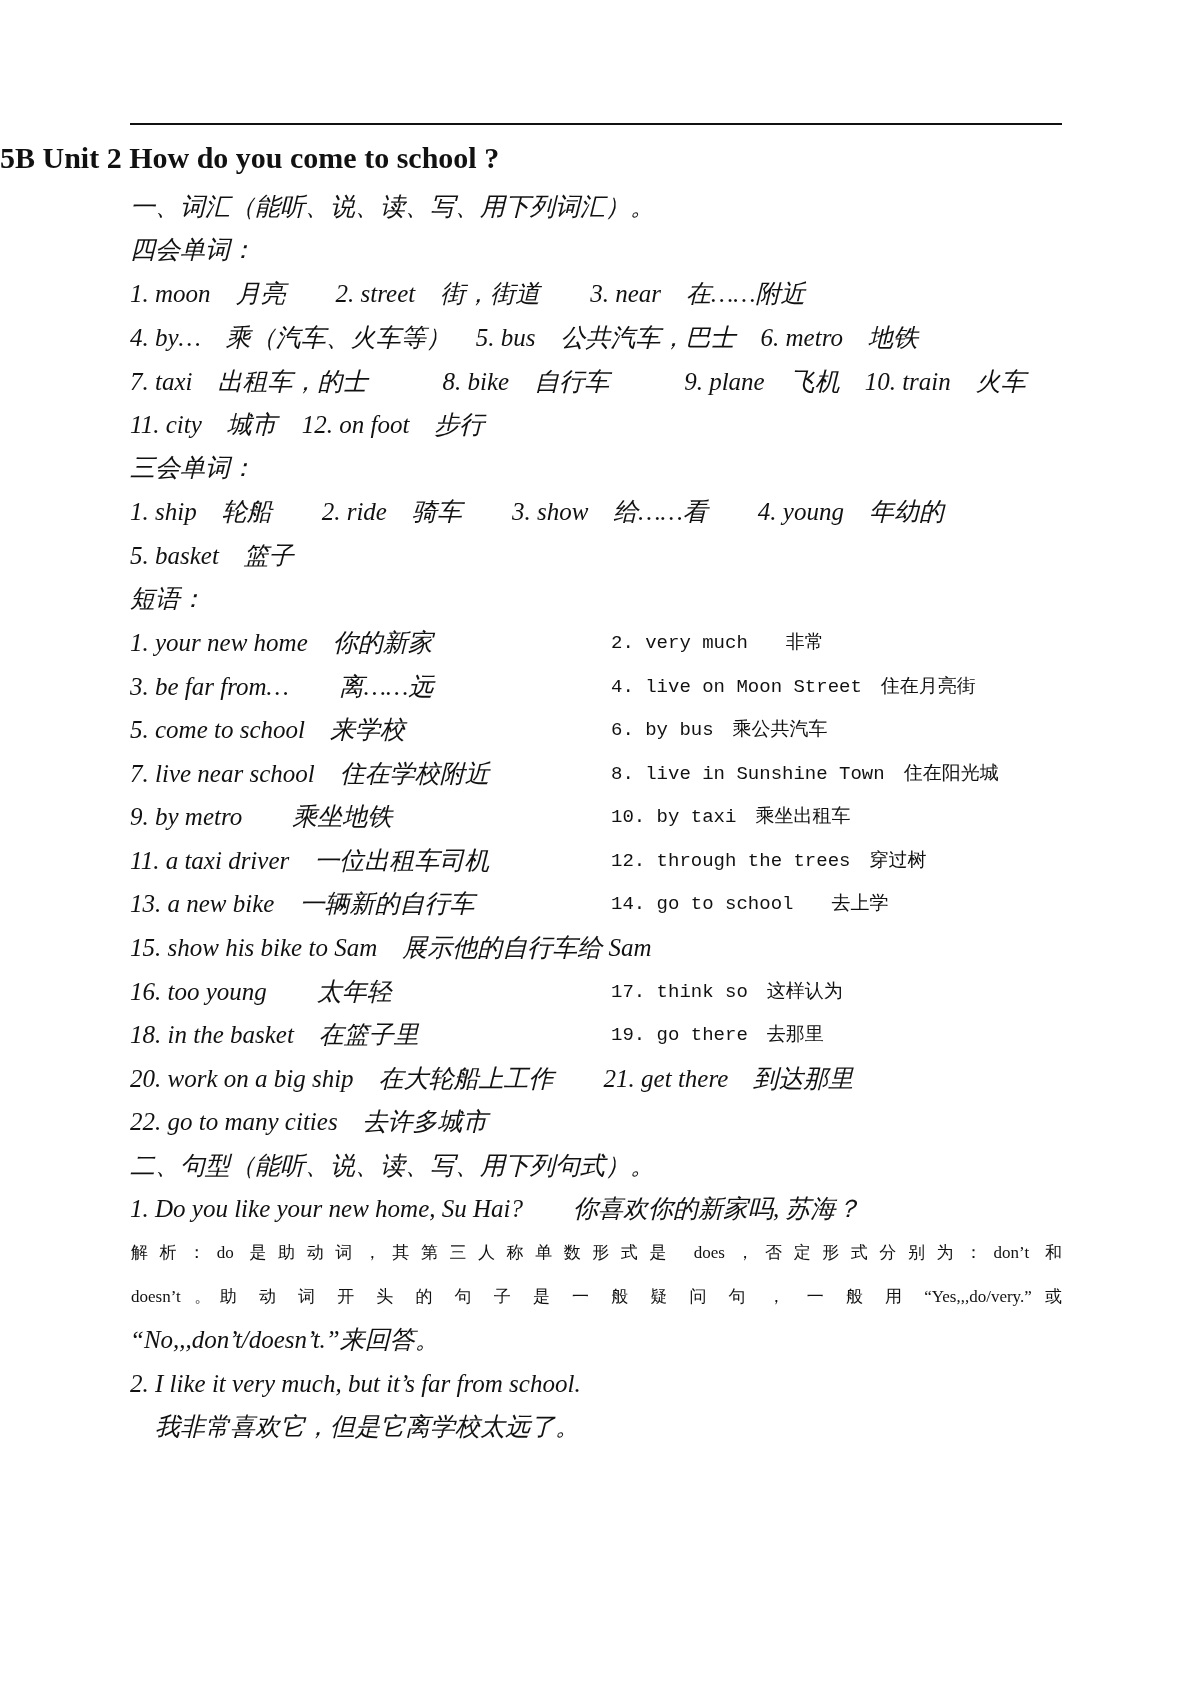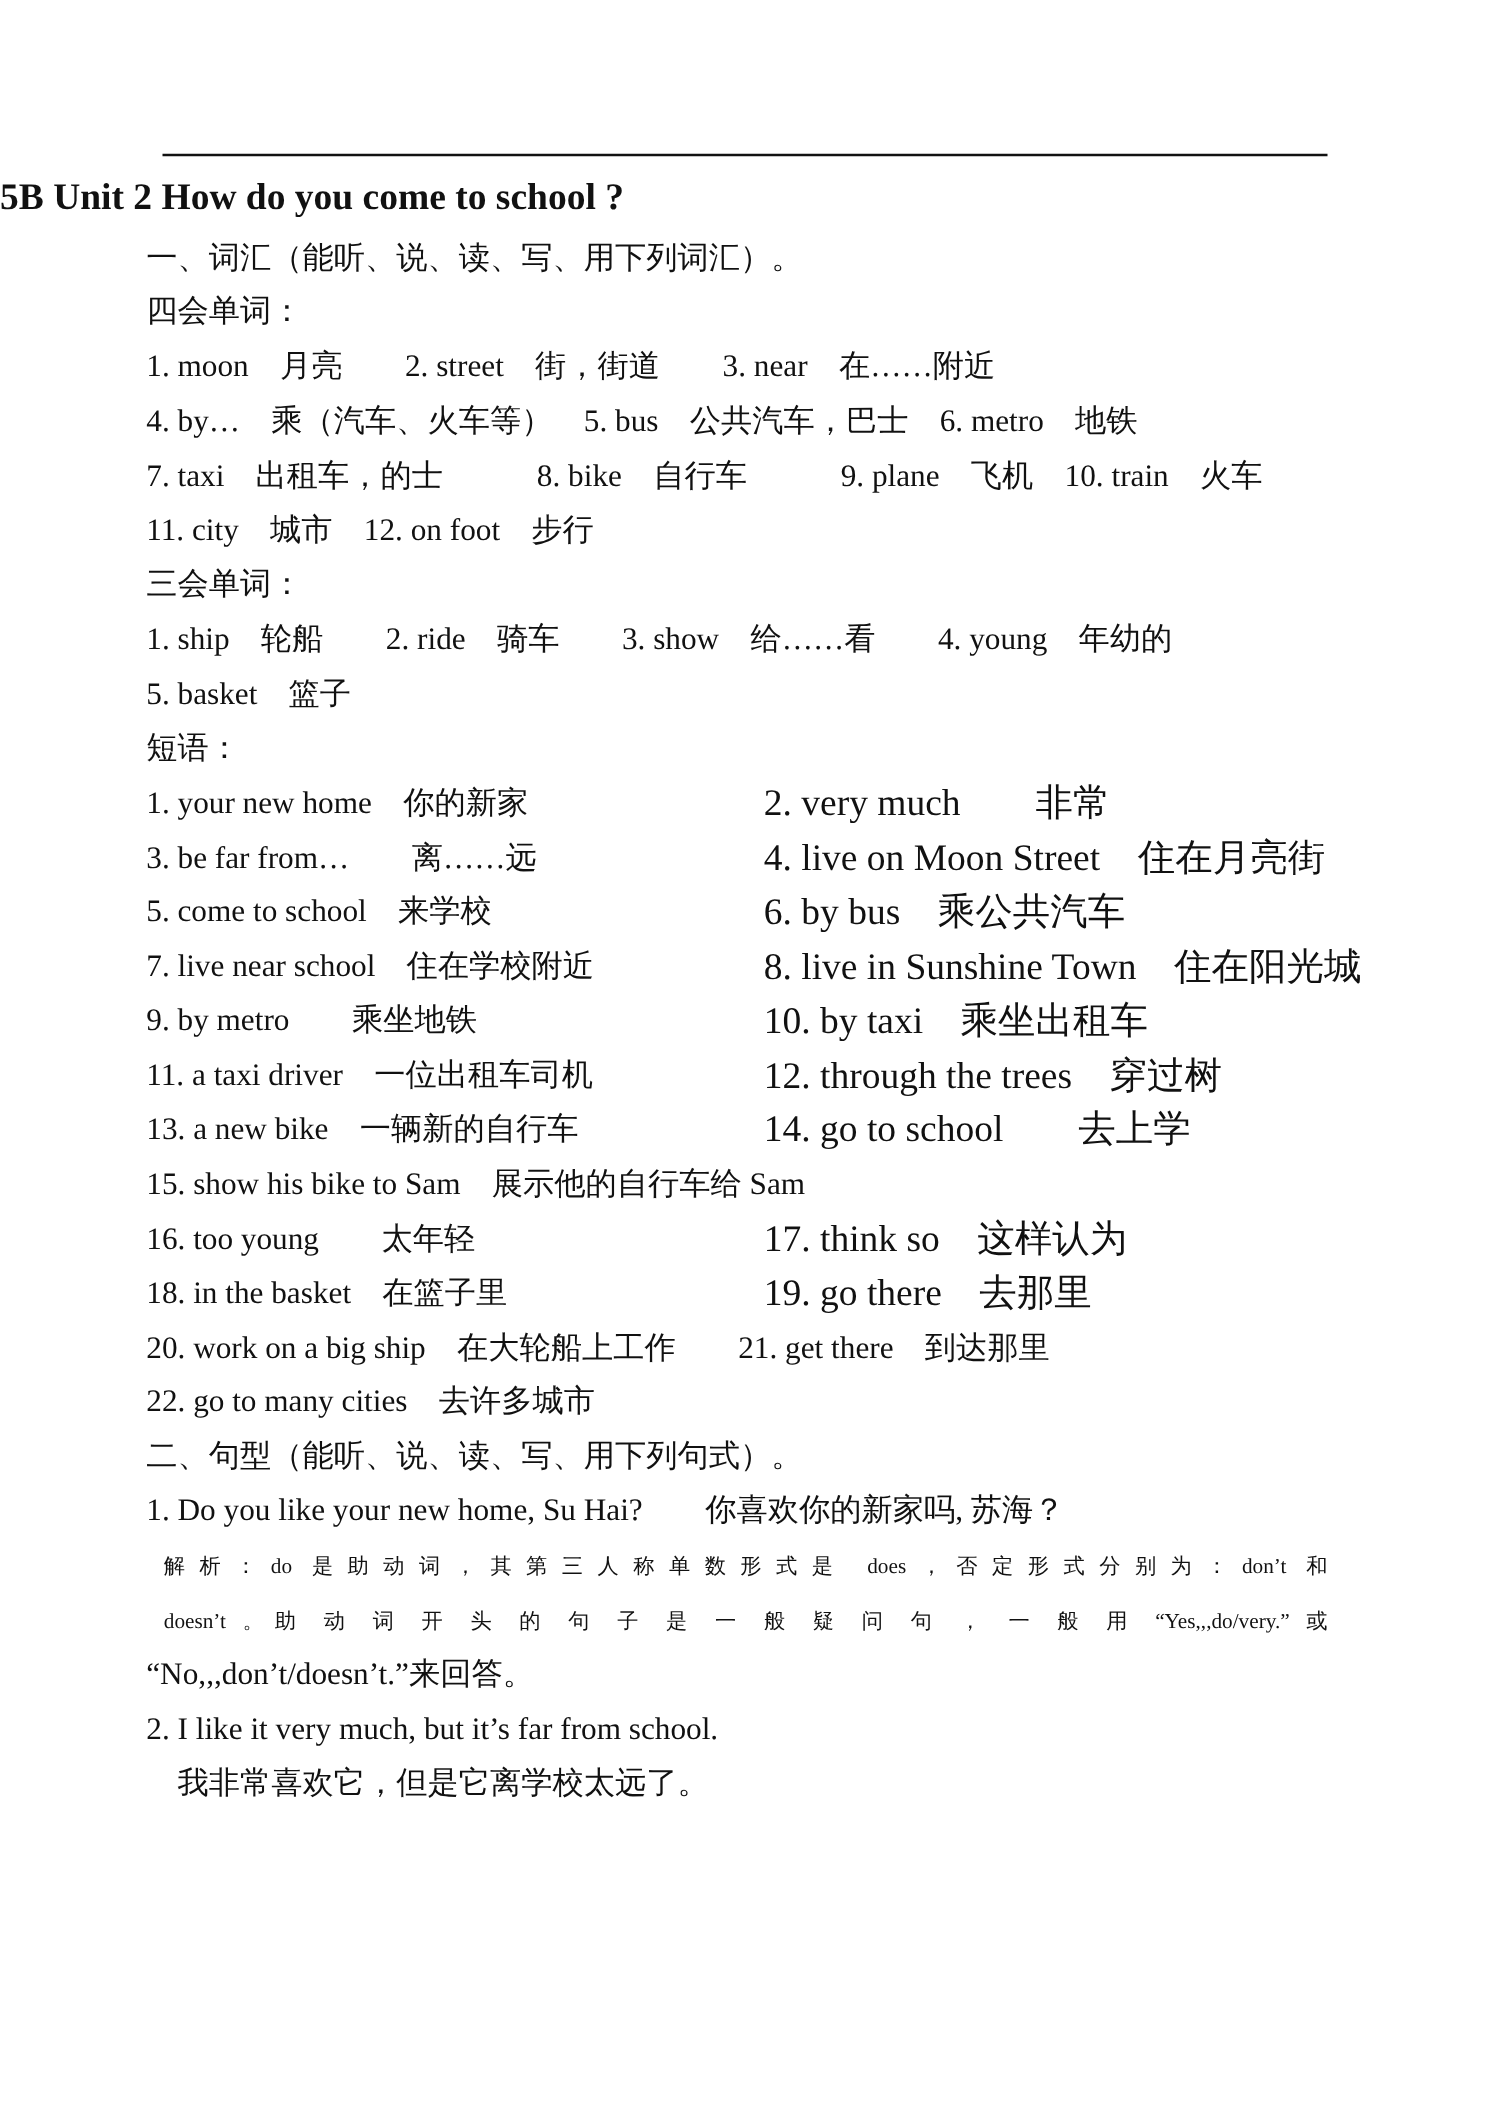--- a/index.html
+++ b/index.html
@@ -1,22 +1,22 @@
 <!DOCTYPE html>
 <html><head>
   <meta charset="utf-8">
   <style>
     html, body { margin: 0; padding: 0; background: #ffffff; }
     body { width: 1191px; height: 1684px; position: relative; overflow: hidden;
            font-family: "Liberation Serif", "DejaVu Serif", serif; color: #111111; }
     .rule { position: absolute; left: 130px; top: 123px; width: 932px; height: 2px; background: #111; }
     .title { position: absolute; left: 0; top: 138px; width: 1191px; 
              font-size: 30px; font-weight: bold; line-height: 40px; }
-    .line { position: absolute; left: 117px; font-size: 25px; line-height: 34px; white-space: pre; }
-    .col2 { position: absolute; left: 611px; font-size: 30px; line-height: 34px; white-space: pre; }
+    .line { position: absolute; left: 130px; font-size: 25px; line-height: 34px; white-space: pre; font-style: italic; }
+    .col2 { position: absolute; left: 611px; font-size: 19px; line-height: 34px; white-space: pre; font-family: Liberation Mono, monospace; }
     .just { position: absolute; left: 131px; width: 931px; font-size: 17px; line-height: 34px;
             text-align: justify; text-align-last: justify; white-space: normal; }
   </style>
 </head>
 <body>
 
 <div class="rule"></div>
 <div class="title">5B Unit 2 How do you come to school ?</div>
 
 <div class="line" style="top:190px">一、词汇（能听、说、读、写、用下列词汇）。</div>

